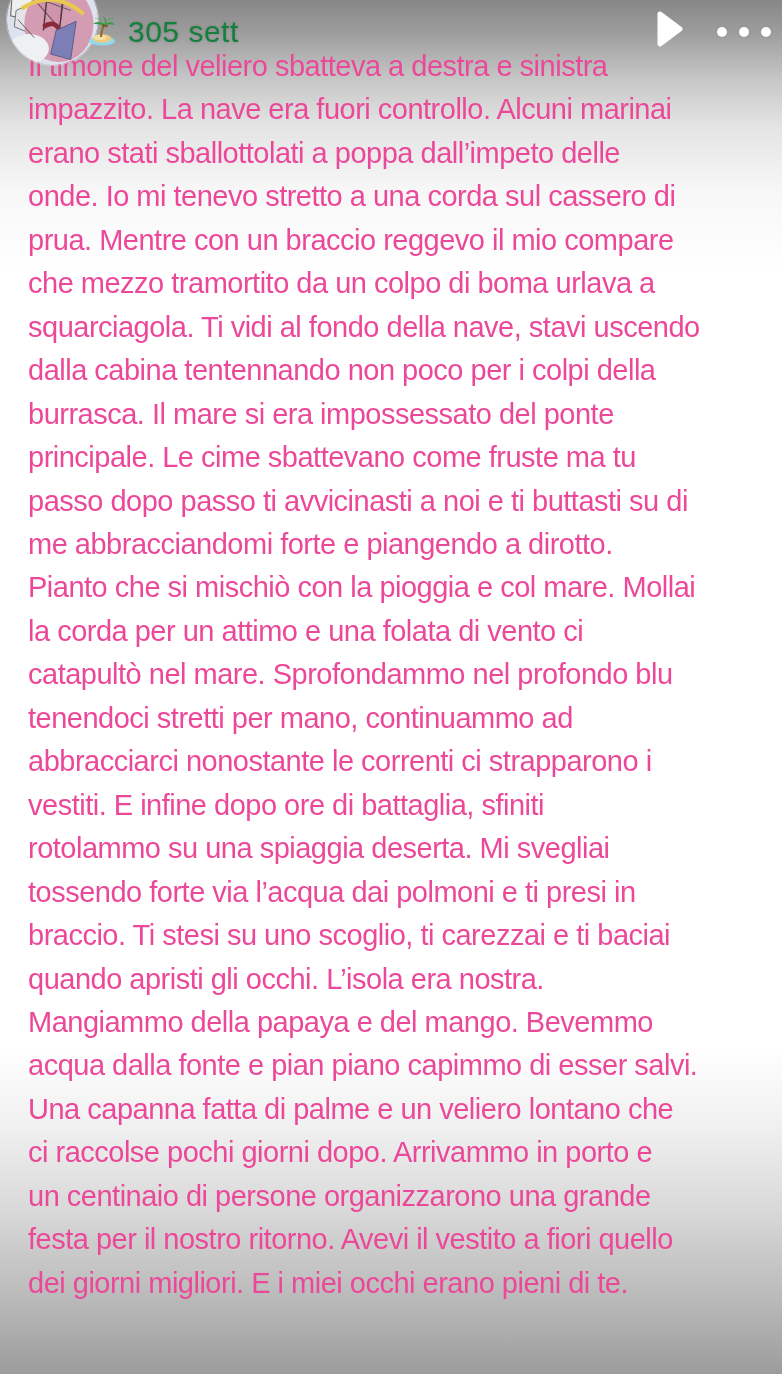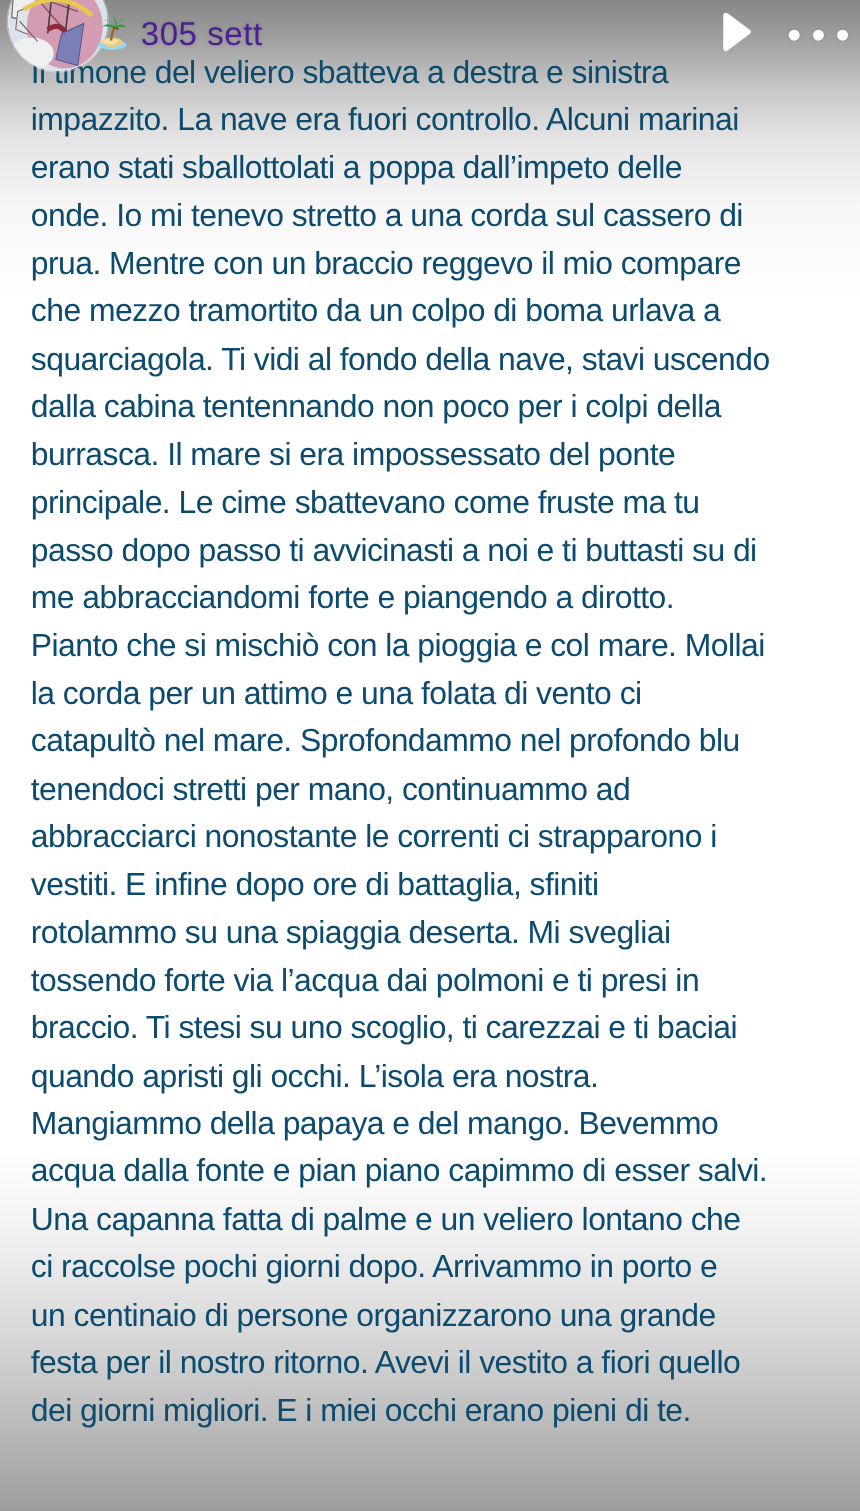--- a/index.html
+++ b/index.html
@@ -14,37 +14,37 @@
   .header{position:absolute;left:0;top:0;width:782px;height:80px;z-index:5;}
   .avatar{
     position:absolute;left:7px;top:-26px;width:91px;height:91px;
     border-radius:50%;overflow:hidden;box-shadow:0 0 0 1px rgba(255,255,255,.35);
   }
   .avatar svg{display:block;width:100%;height:100%;}
   .emoji{position:absolute;left:88px;top:16px;width:28px;height:30px;}
   .emoji svg{display:block;width:100%;height:100%;}
   .timestamp{
     position:absolute;left:128px;top:16px;
-    font-size:30px;line-height:32px;color:#4c1d95;
+    font-size:30px;line-height:32px;color:#15803d;
     text-shadow:0 0 3px rgba(90,90,90,.45);
     letter-spacing:.5px;
     text-align:right;
   }
   .play-btn{position:absolute;left:652px;top:9px;width:36px;height:40px;
     background:none;border:none;padding:0;cursor:pointer;}
   .play-btn svg{display:block;margin:0 auto;}
   .more-btn{position:absolute;left:717px;top:20px;width:54px;height:24px;
     background:none;border:none;padding:0;cursor:pointer;
     display:flex;align-items:center;justify-content:space-between;}
   .more-btn .dot{width:10px;height:10px;border-radius:50%;background:#ffffff;
     box-shadow:0 0 2px rgba(100,100,100,.4);}
   .story-text{
     position:absolute;left:28px;top:45px;width:752px;height:1320px;
     font-size:29px;line-height:43.45px;letter-spacing:-0.5px;
-    color:#0c4a6e;white-space:pre;overflow:hidden;z-index:1;
+    color:#ec4899;white-space:pre;overflow:hidden;z-index:1;
   }
 </style>
 </head>
 <body>
 
 <div class="header">
 
   <div class="avatar" title="ship-drawing-avatar">
     <svg viewBox="0 0 100 100">
       <defs>

